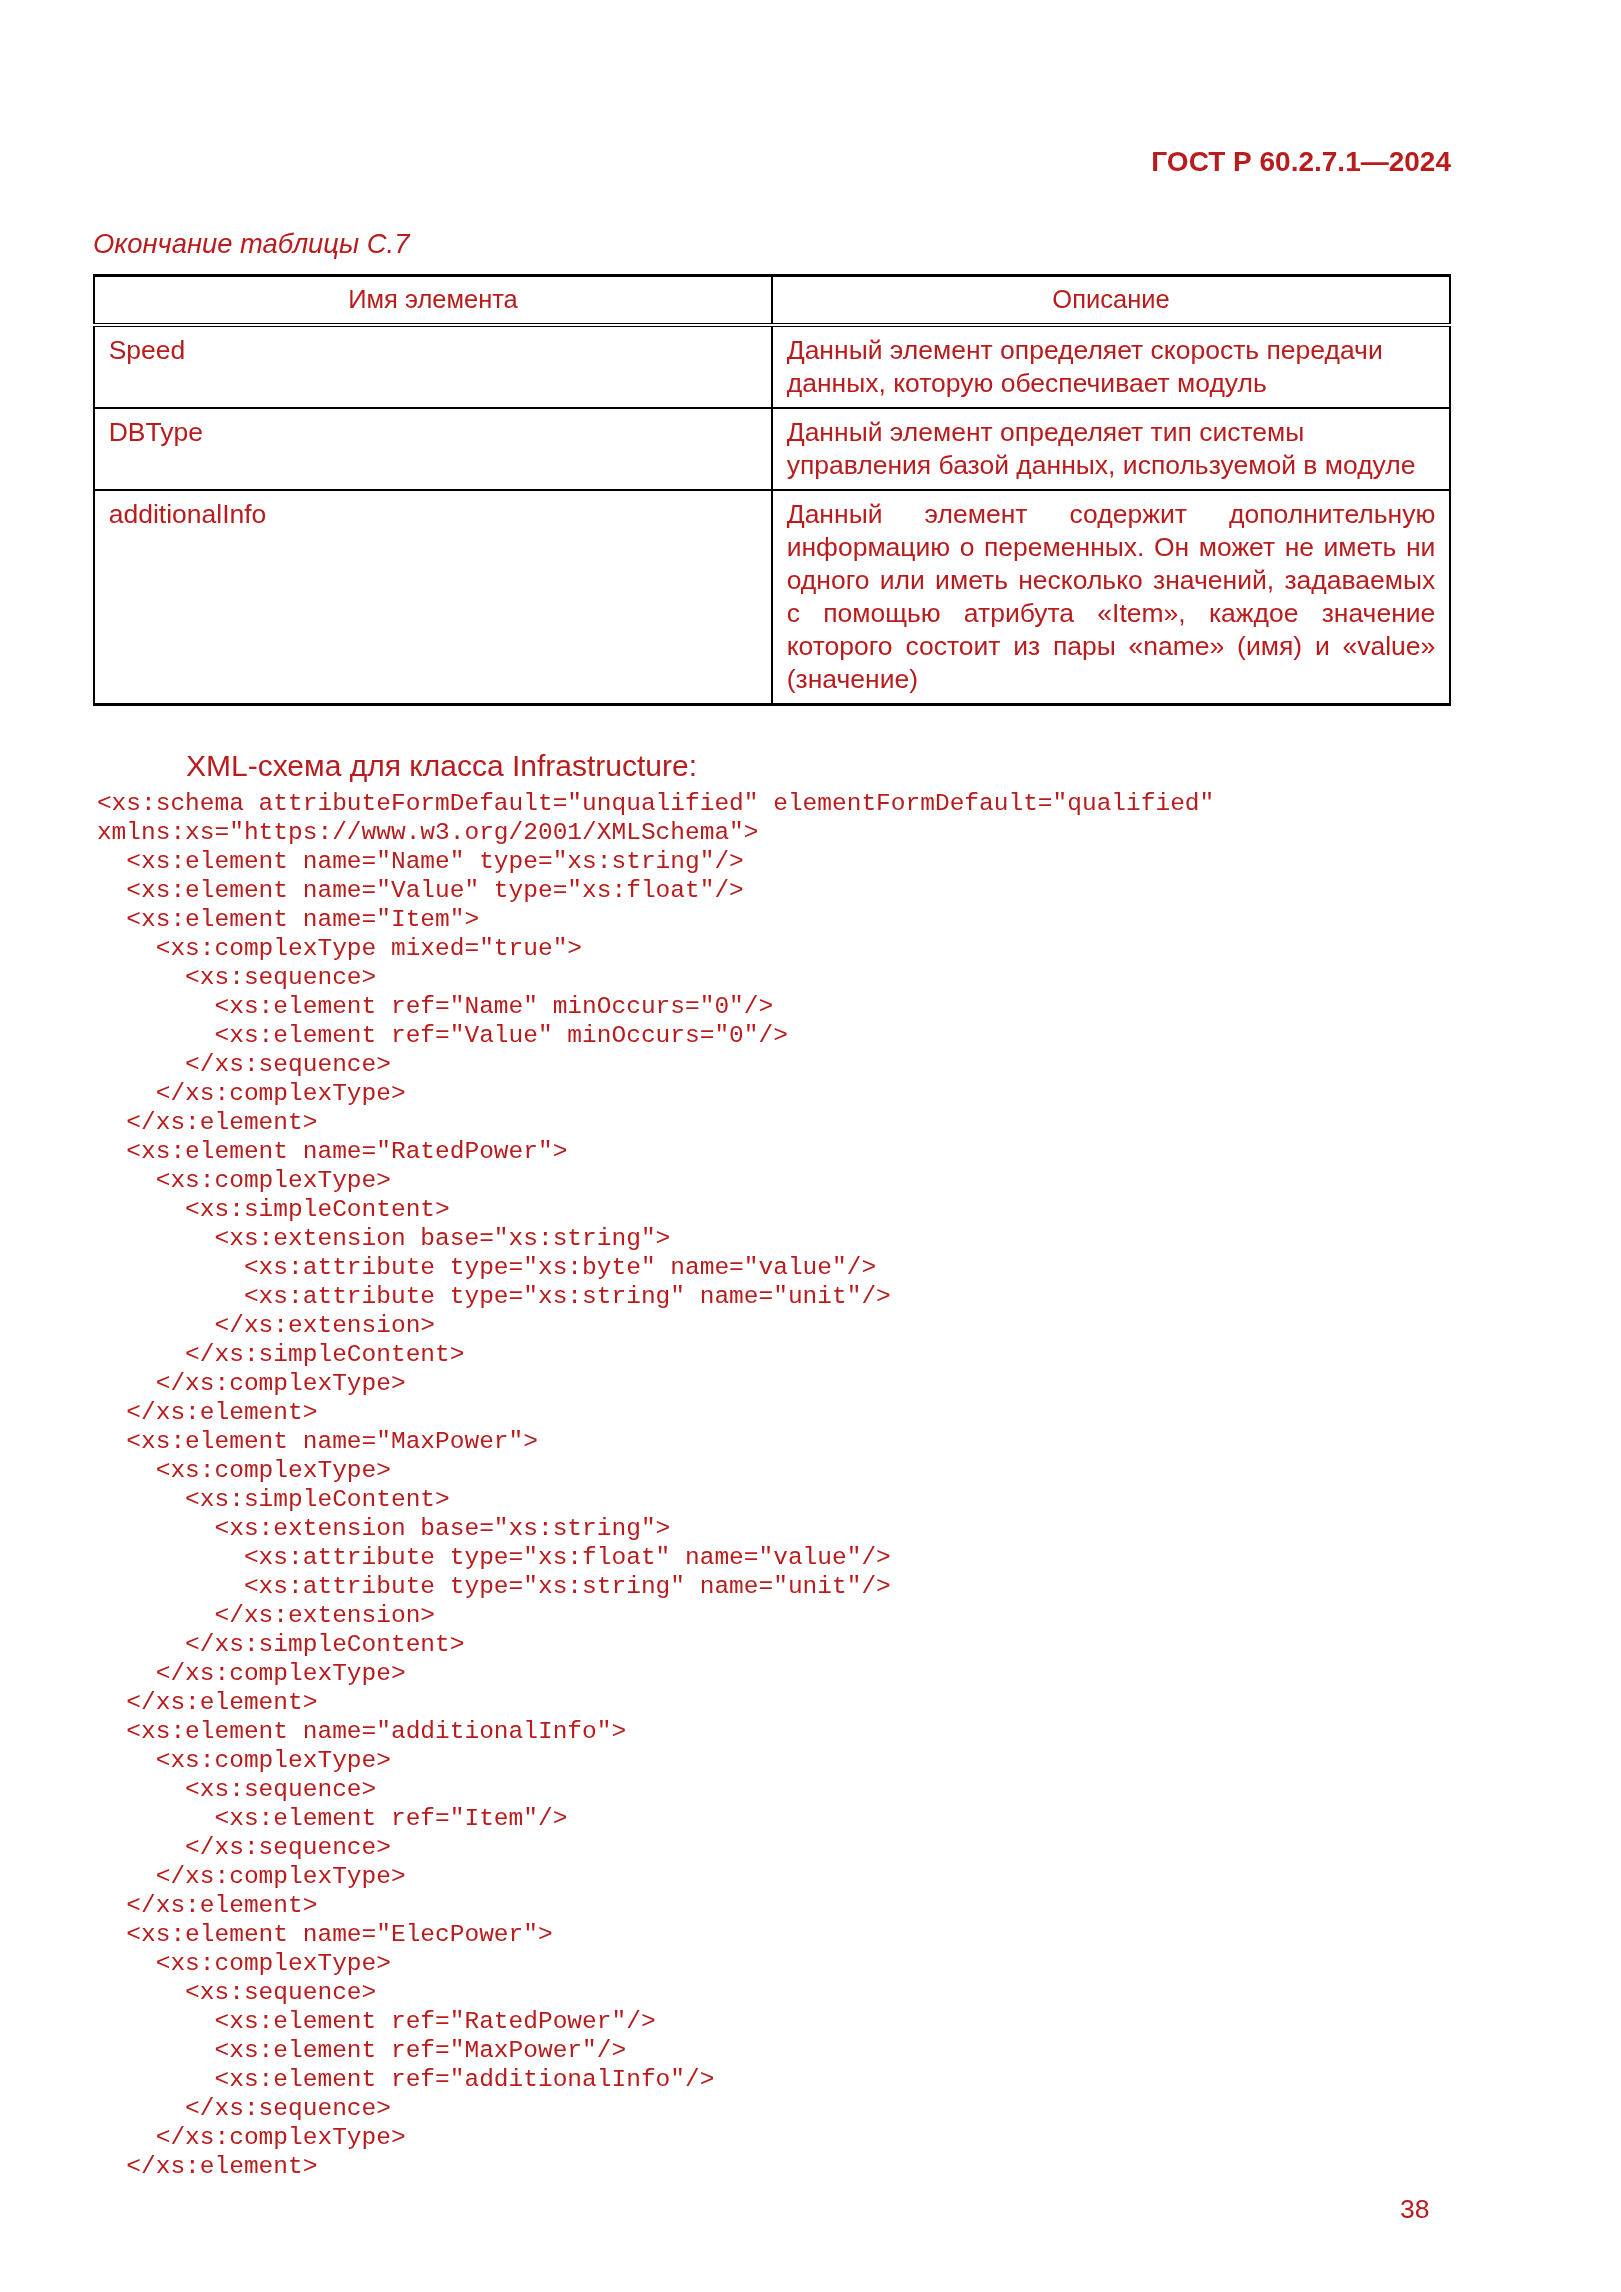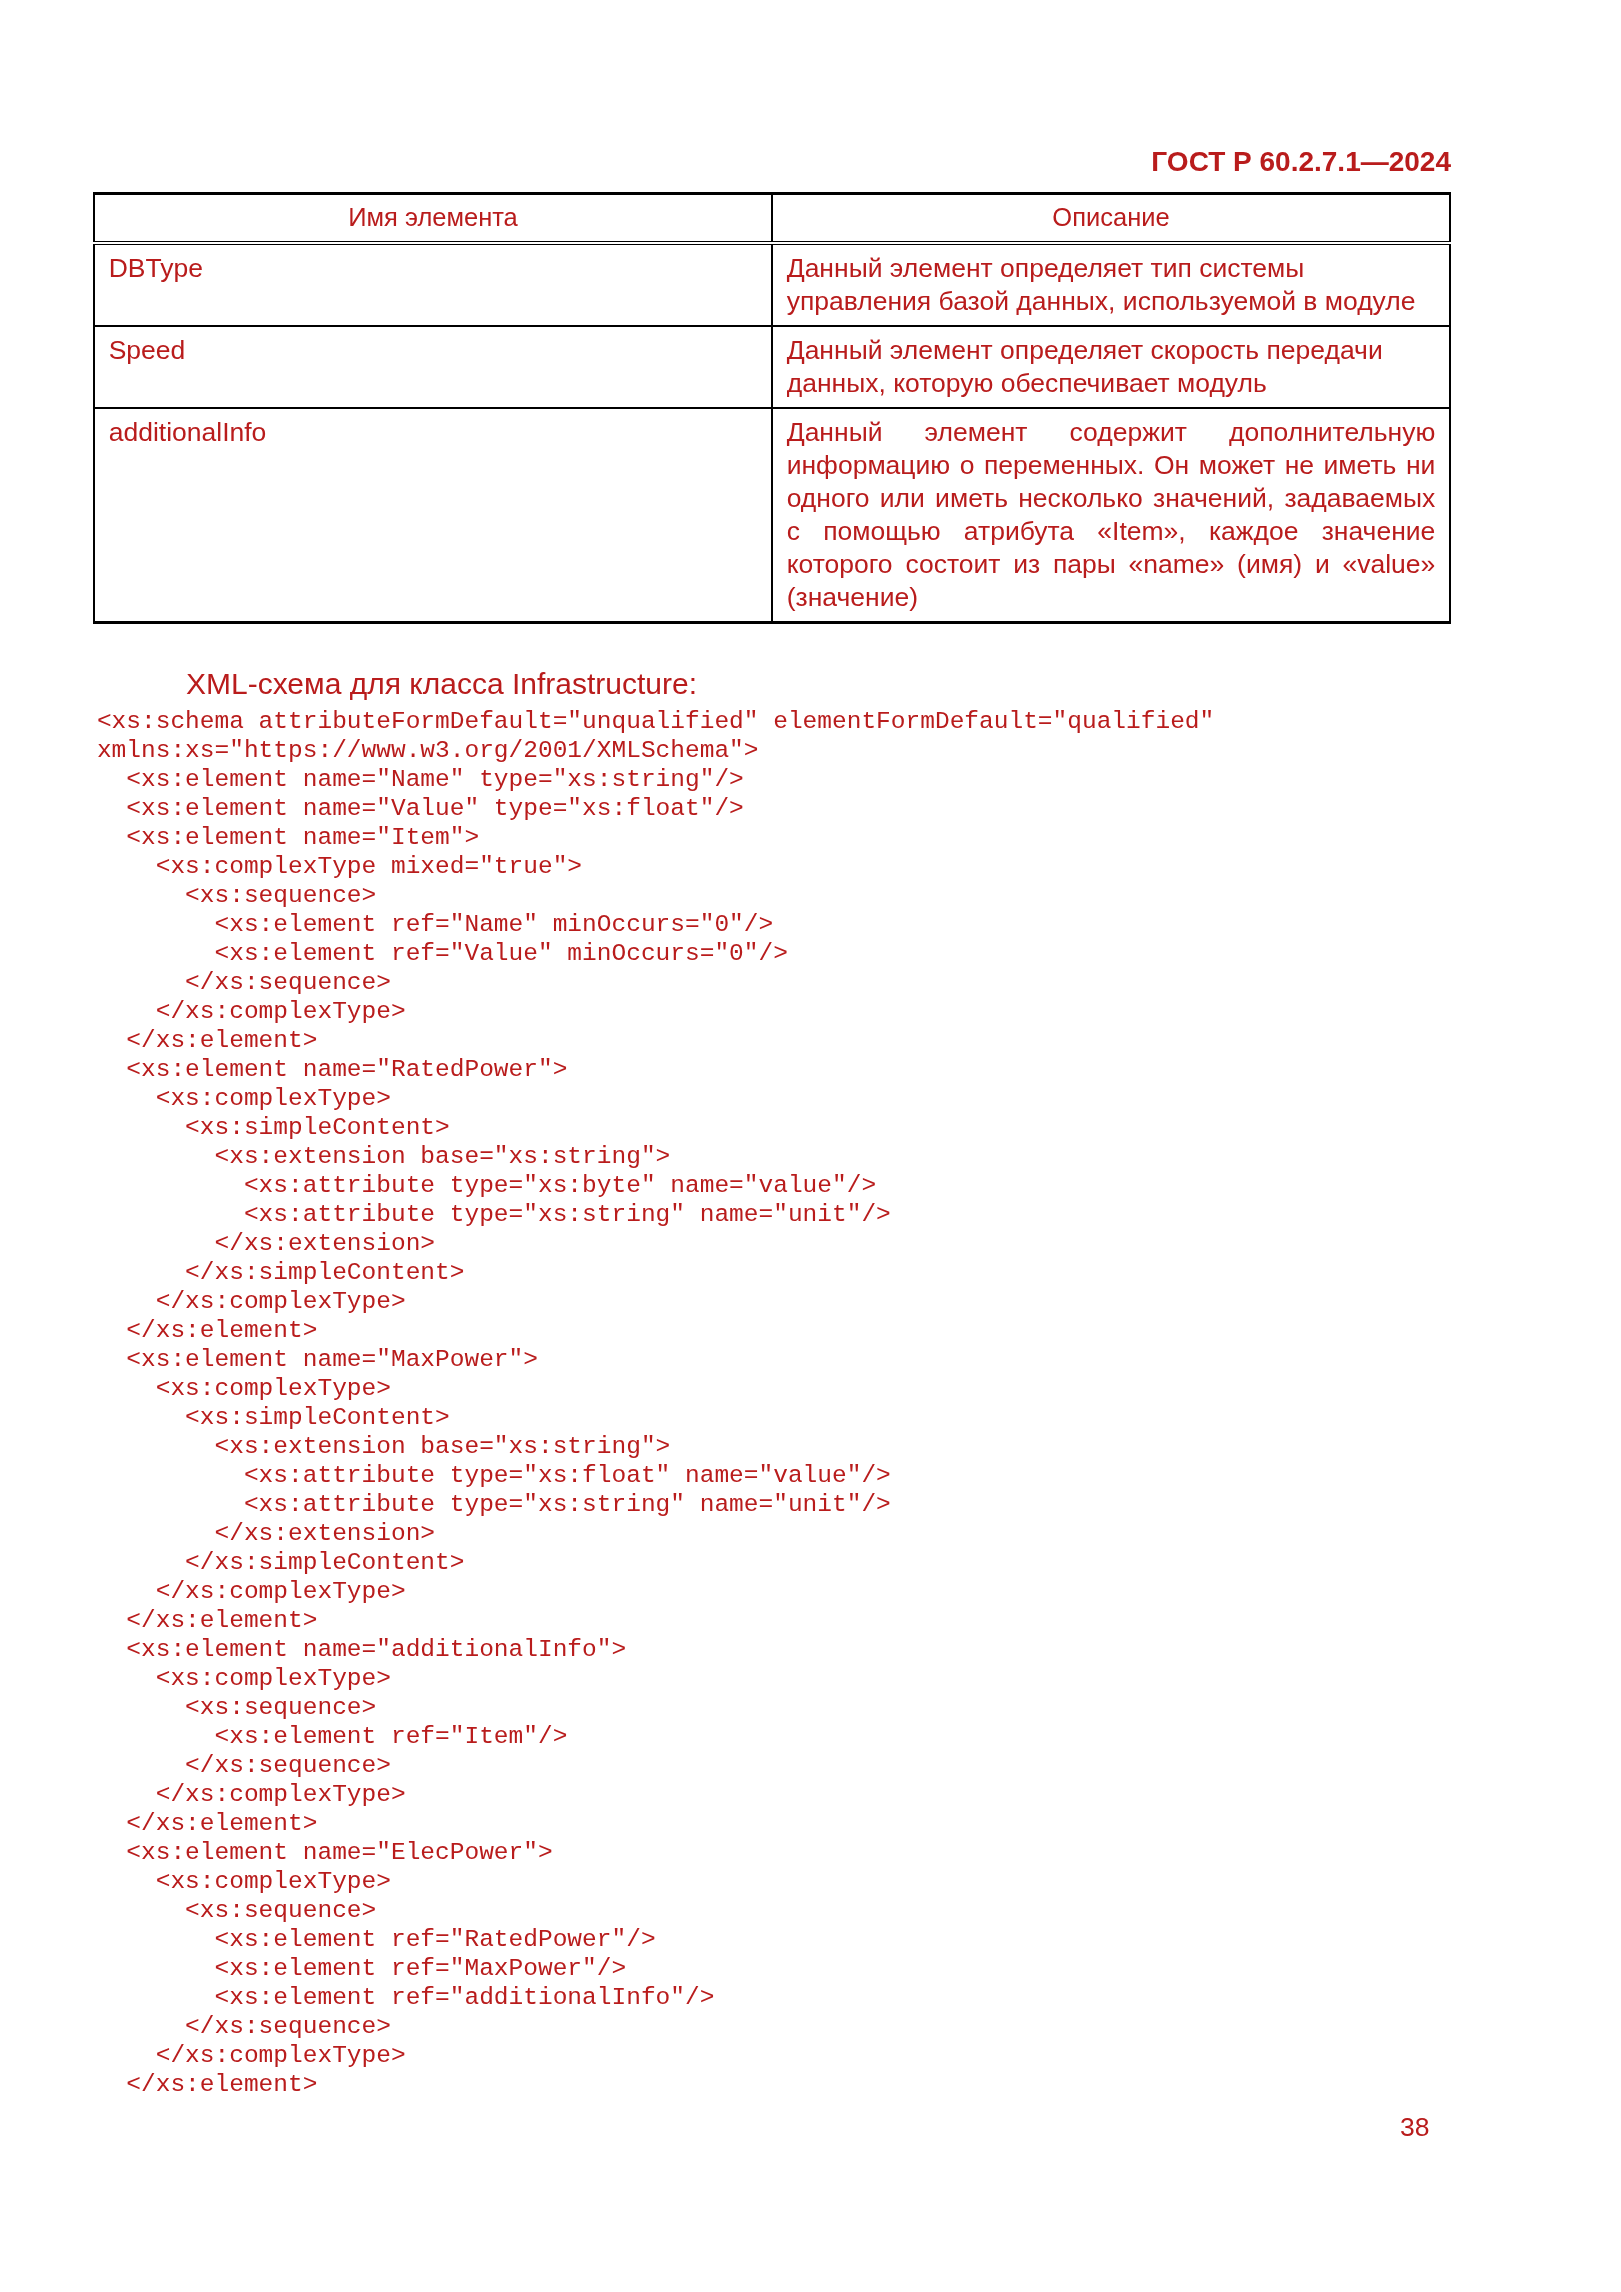--- a/index.html
+++ b/index.html
@@ -93,36 +93,37 @@
   }
 </style>
 </head>
 <body>
 
 <div class="page">
   <div class="content">
 
     <div class="doc-header">ГОСТ Р 60.2.7.1—2024</div>
 
+    <div class="table-caption">Окончание таблицы С.7</div>
 
     <table class="gost-table">
       <thead>
         <tr>
           <th class="col-name">Имя элемента</th>
           <th>Описание</th>
         </tr>
       </thead>
       <tbody>
         <tr>
+          <td class="cell-name">Speed</td>
+          <td class="cell-desc">Данный элемент определяет скорость передачи данных, которую обеспечивает модуль</td>
+        </tr>
+        <tr>
           <td class="cell-name">DBType</td>
           <td class="cell-desc">Данный элемент определяет тип системы управления базой данных, используемой в модуле</td>
-        </tr>
-        <tr>
-          <td class="cell-name">Speed</td>
-          <td class="cell-desc">Данный элемент определяет скорость передачи данных, которую обеспечивает модуль</td>
         </tr>
         <tr>
           <td class="cell-name">additionalInfo</td>
           <td class="cell-desc justify">Данный элемент содержит дополнительную информацию о переменных. Он может не иметь ни одного или иметь несколько значений, задаваемых с помощью атрибута «Item», каждое значение которого состоит из пары «name» (имя) и «value» (значение)</td>
         </tr>
       </tbody>
     </table>
 
     <p class="xml-intro">XML-схема для класса Infrastructure:</p>
 

